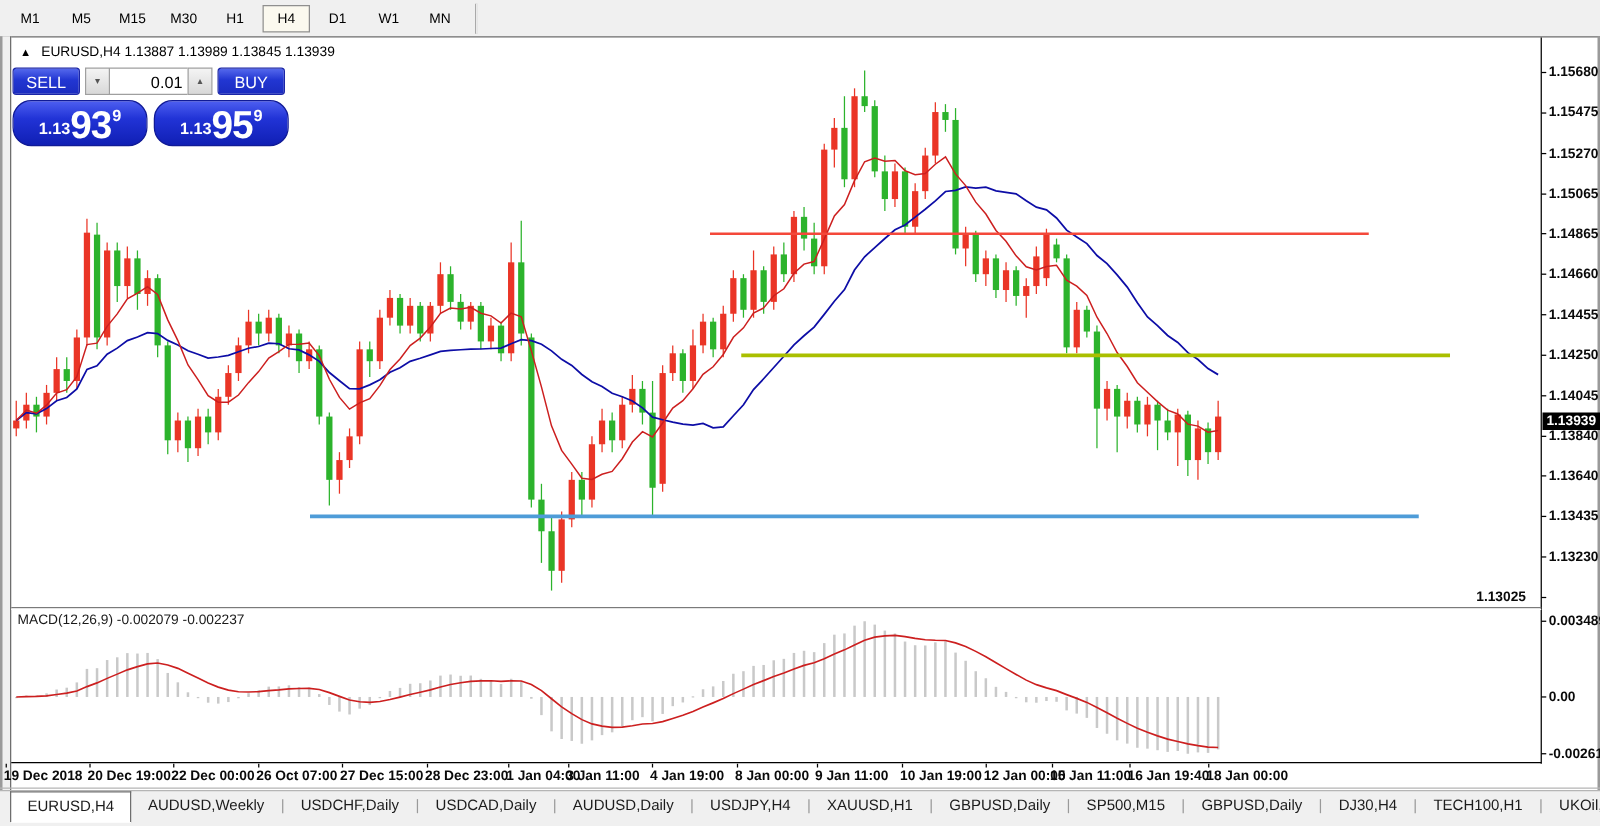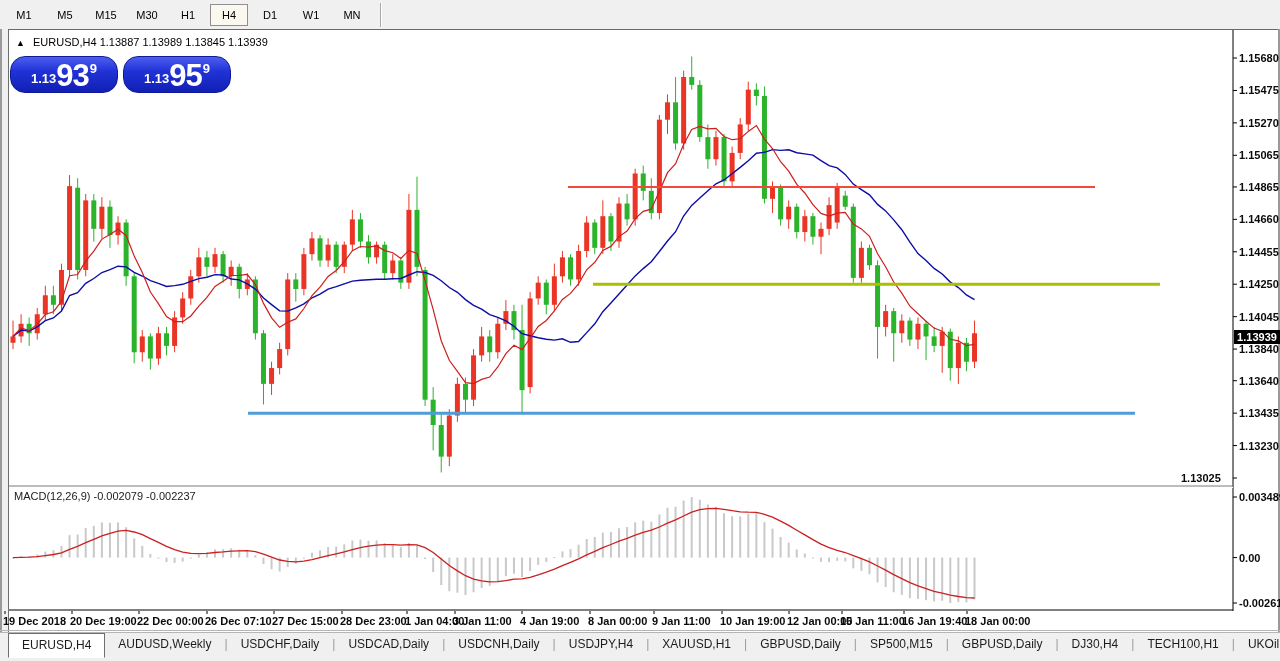--- a/index.html
+++ b/index.html
@@ -486,20 +486,29 @@
 <div class="pane-hit" style="left:10px;top:488px;width:1223px;height:122px"></div>
 
 <div id="chart-title">
   <span class="tri">▲</span>
   <span>EURUSD,H4</span>
   <span> </span>
   <span>1.13887 1.13989 1.13845 1.13939</span>
 </div>
 
 <div id="trade-panel">
+  <div id="tp-row1">
+    <div class="tp-btn">SELL</div>
+    <div id="tp-vol">
+      <div class="spin-btn">▾</div>
+      <input id="vol-input" value="0.01" style="">
+      <div class="spin-btn">▴</div>
+    </div>
+    <div class="tp-btn">BUY</div>
+  </div>
   <div id="tp-row2">
     <div class="px-panel">
       <span class="px-small">1.13</span>
       <span class="px-big">93</span>
       <span class="px-sup">9</span>
     </div>
     <div class="px-panel">
       <span class="px-small">1.13</span>
       <span class="px-big">95</span>
       <span class="px-sup">9</span>
@@ -527,21 +536,21 @@
 <div id="macd-label">MACD(12,26,9) -0.002079 -0.002237</div>
 <div id="macd-axis-layer">
     <div class="ax-label" style="left: 1239px; top: 491px;">0.003489</div>
     <div class="ax-label" style="left: 1239px; top: 551.569px;">0.00</div>
     <div class="ax-label" style="left: 1239px; top: 597px;">-0.002617</div>
   </div>
 <div id="date-axis-layer">
     <div class="date-label" style="left: 3px;">19 Dec 2018</div>
     <div class="date-label" style="left: 70px;">20 Dec 19:00</div>
     <div class="date-label" style="left: 137px;">22 Dec 00:00</div>
-    <div class="date-label" style="left: 205px;">26 Dec 07:10</div>
+    <div class="date-label" style="left: 205px;">26 Oct 07:00</div>
     <div class="date-label" style="left: 272px;">27 Dec 15:00</div>
     <div class="date-label" style="left: 340px;">28 Dec 23:00</div>
     <div class="date-label" style="left: 405px;">1 Jan 04:00</div>
     <div class="date-label" style="left: 453px;">3 Jan 11:00</div>
     <div class="date-label" style="left: 520px;">4 Jan 19:00</div>
     <div class="date-label" style="left: 588px;">8 Jan 00:00</div>
     <div class="date-label" style="left: 652px;">9 Jan 11:00</div>
     <div class="date-label" style="left: 720px;">10 Jan 19:00</div>
     <div class="date-label" style="left: 787px;">12 Jan 00:00</div>
     <div class="date-label" style="left: 840px;">15 Jan 11:00</div>
@@ -550,21 +559,21 @@
   </div>
 
 <div id="tab-bar">
     <div class="tab active">EURUSD,H4</div>
     <div class="tab">AUDUSD,Weekly</div>
     <div class="tab-sep">|</div>
     <div class="tab">USDCHF,Daily</div>
     <div class="tab-sep">|</div>
     <div class="tab">USDCAD,Daily</div>
     <div class="tab-sep">|</div>
-    <div class="tab">USDCNH,Daily</div>
+    <div class="tab">AUDUSD,Daily</div>
     <div class="tab-sep">|</div>
     <div class="tab">USDJPY,H4</div>
     <div class="tab-sep">|</div>
     <div class="tab">XAUUSD,H1</div>
     <div class="tab-sep">|</div>
     <div class="tab">GBPUSD,Daily</div>
     <div class="tab-sep">|</div>
     <div class="tab">SP500,M15</div>
     <div class="tab-sep">|</div>
     <div class="tab">GBPUSD,Daily</div>

